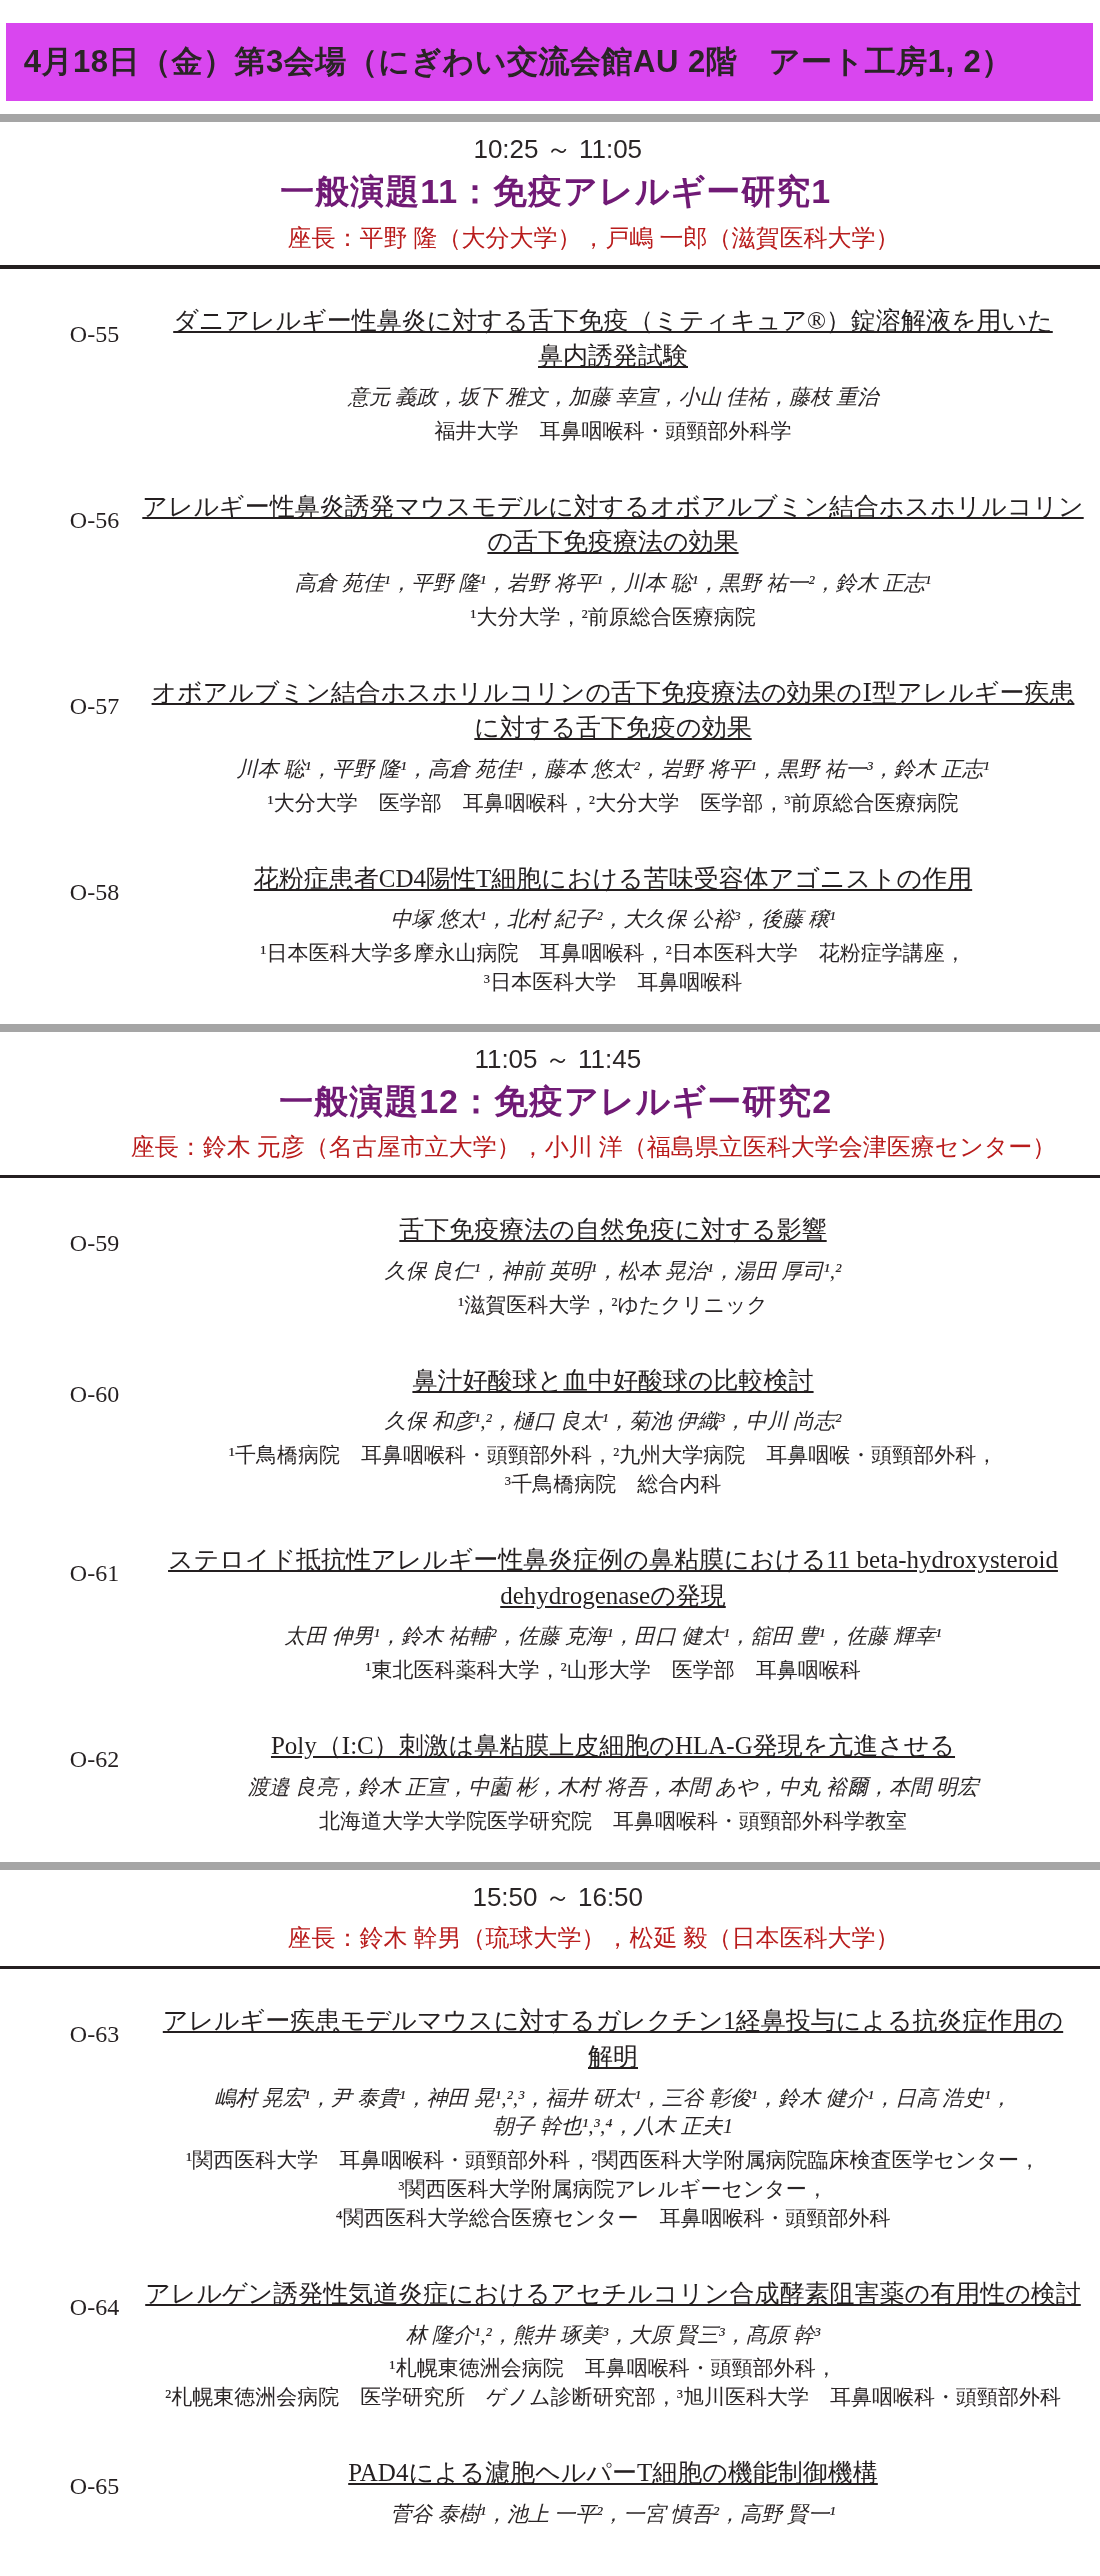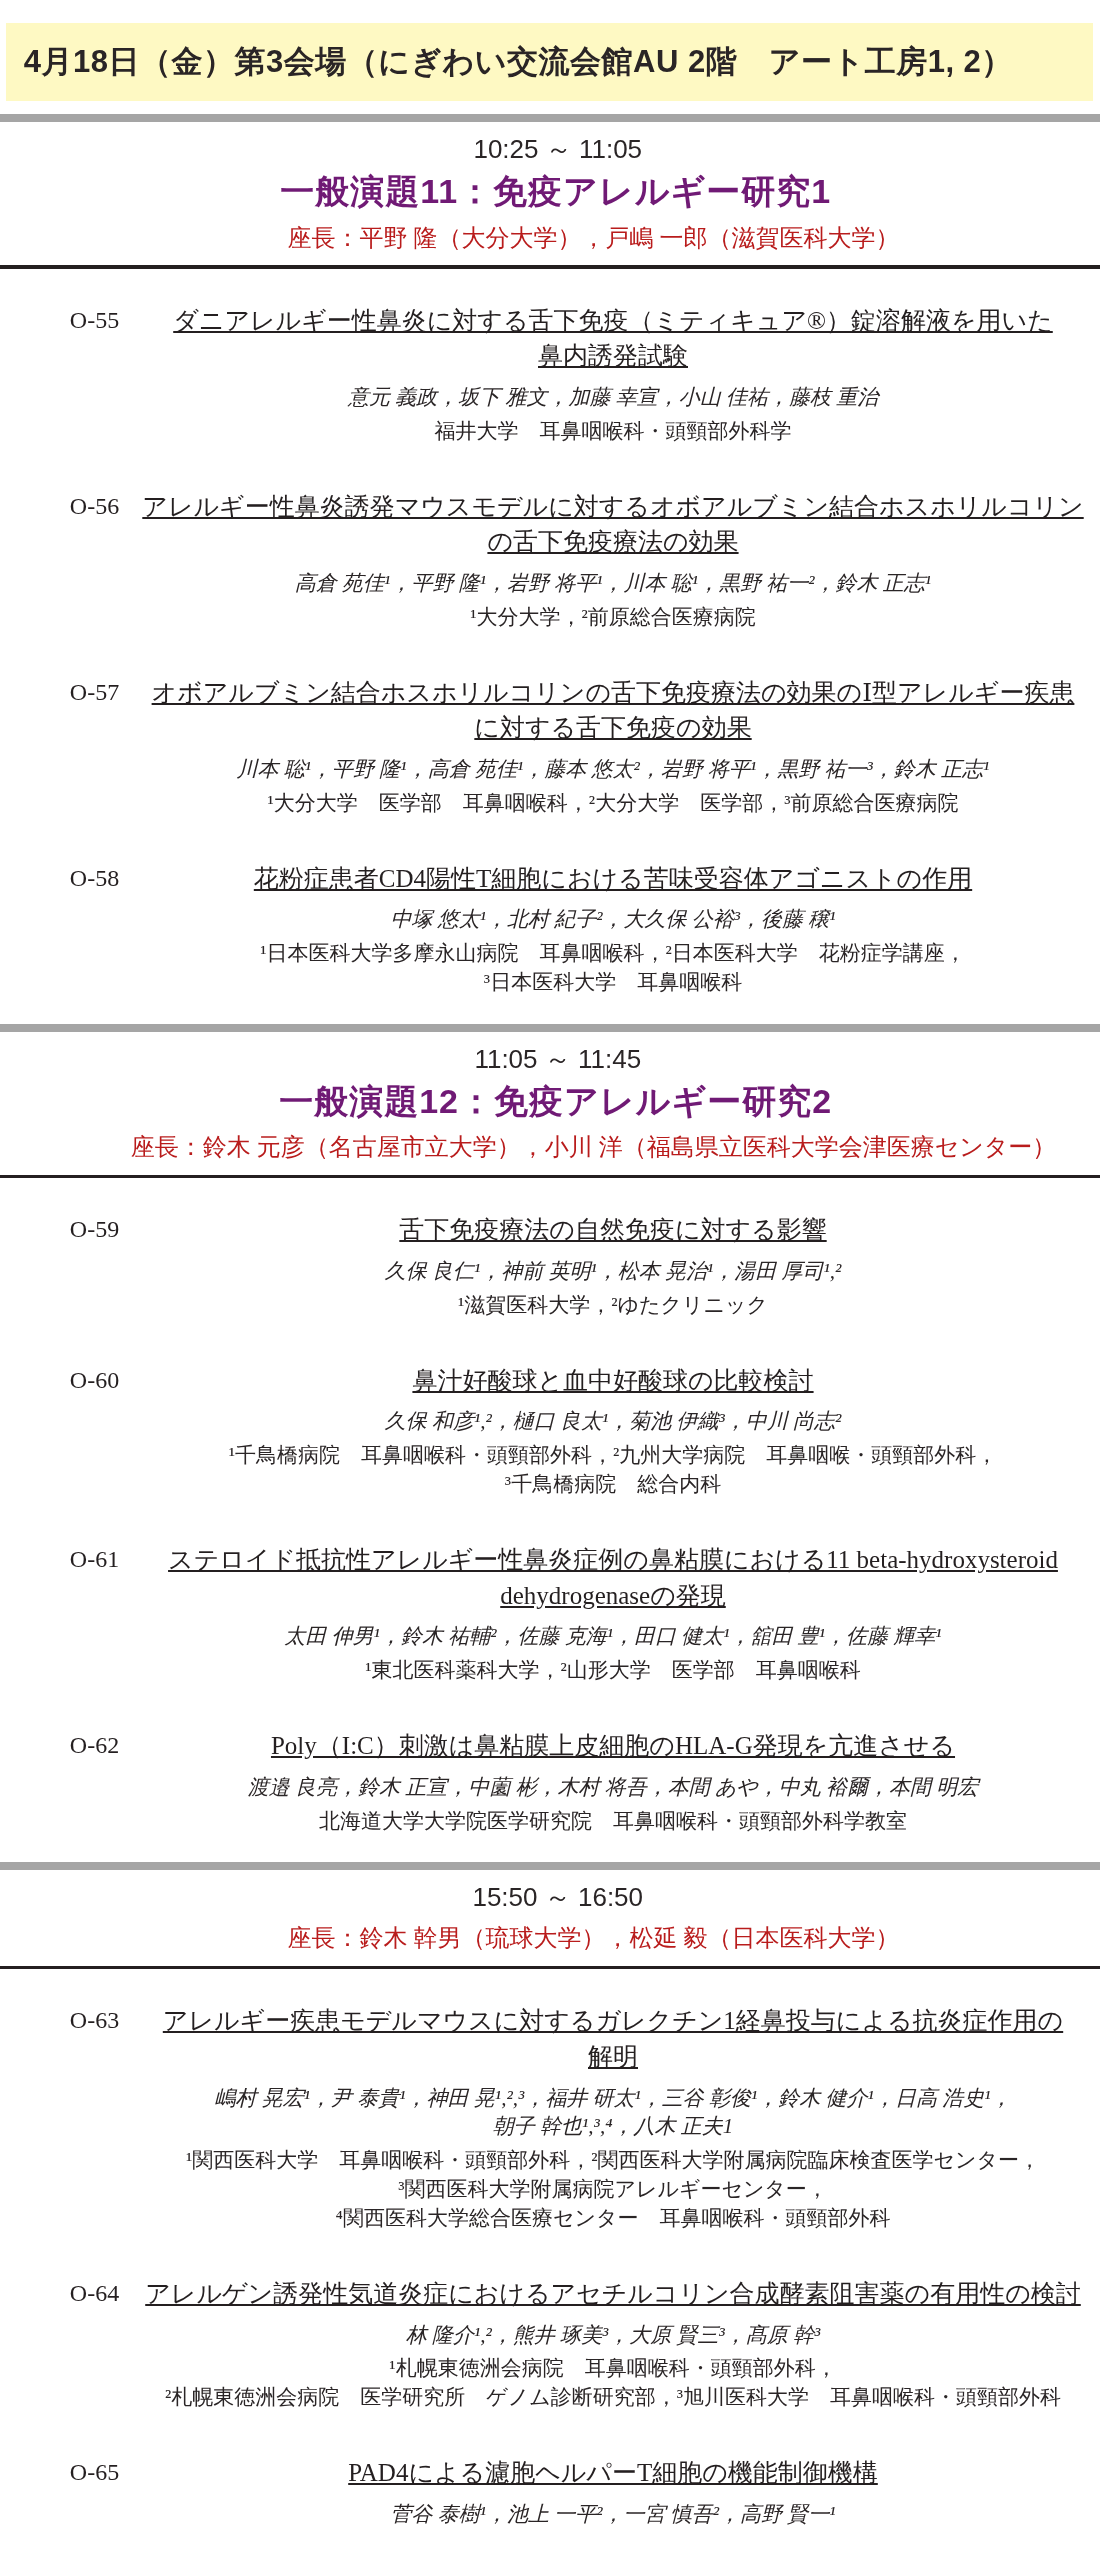--- a/index.html
+++ b/index.html
@@ -7,21 +7,21 @@
     width:1100px;
     color:#241f20;
     font-family:"Liberation Serif","DejaVu Serif",serif;
     -webkit-font-smoothing:antialiased;
   }
   .page { width:1100px; overflow:hidden; }
 
   
   .banner {
     margin:23px 7.2px 0 6.2px;
-    background:#fef9c3;
+    background:#d946ef;
     height:78px;
     display:flex;
     align-items:center;
     padding:0 0 0 17.5px;
     font-family:"Liberation Sans","DejaVu Sans",sans-serif;
     font-size:31px;
     font-weight:600;
     letter-spacing:0.5px;
     color:#2a2526;
     white-space:nowrap;
@@ -58,20 +58,21 @@
   .plist { }
   .pres { display:flex; margin-top:43px; }
   .plist .pres:first-child { margin-top:34px; }
   .pid {
     width:89px;
     margin-left:50px;
     flex:0 0 auto;
     font-size:24px;
     line-height:1.42;
     color:#241f20;
+    margin-top:14px;
   }
   .pbody { width:948px; flex:0 1 auto; }
   .ptitle {
     font-size:25px;
     line-height:1.42;
     white-space:pre-line;
     color:#241f20;
     text-decoration:underline;
   }
   .pauthors {

